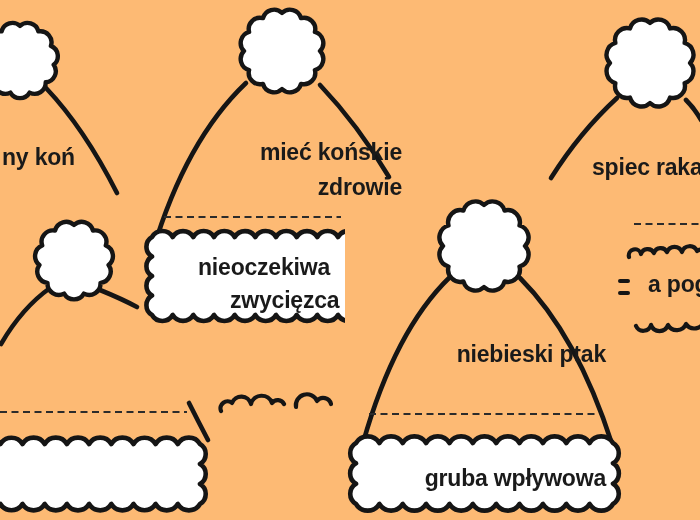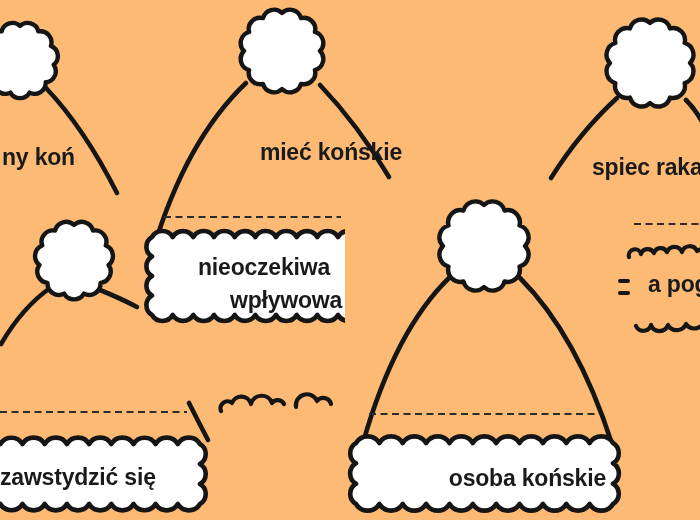--- a/index.html
+++ b/index.html
@@ -58,28 +58,29 @@
     <g clip-path="url(#clipB)">
       <path class="blob" stroke-width="4.6" d="M152.0 237.0 A12.0 12.0 0 0 1 172.7 237.0 A12.0 12.0 0 0 1 193.3 237.0 A12.0 12.0 0 0 1 214.0 237.0 A12.0 12.0 0 0 1 234.7 237.0 A12.0 12.0 0 0 1 255.3 237.0 A12.0 12.0 0 0 1 276.0 237.0 A12.0 12.0 0 0 1 296.7 237.0 A12.0 12.0 0 0 1 317.3 237.0 A12.0 12.0 0 0 1 338.0 237.0 A12.0 12.0 0 0 1 358.7 237.0 A12.0 12.0 0 0 1 379.3 237.0 A12.0 12.0 0 0 1 400.0 237.0 A11.3 11.3 0 0 1 400.0 256.5 A11.3 11.3 0 0 1 400.0 276.0 A11.3 11.3 0 0 1 400.0 295.5 A11.3 11.3 0 0 1 400.0 315.0 A12.0 12.0 0 0 1 379.3 315.0 A12.0 12.0 0 0 1 358.7 315.0 A12.0 12.0 0 0 1 338.0 315.0 A12.0 12.0 0 0 1 317.3 315.0 A12.0 12.0 0 0 1 296.7 315.0 A12.0 12.0 0 0 1 276.0 315.0 A12.0 12.0 0 0 1 255.3 315.0 A12.0 12.0 0 0 1 234.7 315.0 A12.0 12.0 0 0 1 214.0 315.0 A12.0 12.0 0 0 1 193.3 315.0 A12.0 12.0 0 0 1 172.7 315.0 A12.0 12.0 0 0 1 152.0 315.0 A11.3 11.3 0 0 1 152.0 295.5 A11.3 11.3 0 0 1 152.0 276.0 A11.3 11.3 0 0 1 152.0 256.5 A11.3 11.3 0 0 1 152.0 237.0 Z"></path>
     </g>
     <path class="blob" stroke-width="4.6" d="M-44.0 444.0 A12.9 12.9 0 0 1 -21.8 444.0 A12.9 12.9 0 0 1 0.4 444.0 A12.9 12.9 0 0 1 22.5 444.0 A12.9 12.9 0 0 1 44.7 444.0 A12.9 12.9 0 0 1 66.9 444.0 A12.9 12.9 0 0 1 89.1 444.0 A12.9 12.9 0 0 1 111.3 444.0 A12.9 12.9 0 0 1 133.5 444.0 A12.9 12.9 0 0 1 155.6 444.0 A12.9 12.9 0 0 1 177.8 444.0 A12.9 12.9 0 0 1 200.0 444.0 A11.6 11.6 0 0 1 200.0 464.0 A11.6 11.6 0 0 1 200.0 484.0 A11.6 11.6 0 0 1 200.0 504.0 A12.9 12.9 0 0 1 177.8 504.0 A12.9 12.9 0 0 1 155.6 504.0 A12.9 12.9 0 0 1 133.5 504.0 A12.9 12.9 0 0 1 111.3 504.0 A12.9 12.9 0 0 1 89.1 504.0 A12.9 12.9 0 0 1 66.9 504.0 A12.9 12.9 0 0 1 44.7 504.0 A12.9 12.9 0 0 1 22.5 504.0 A12.9 12.9 0 0 1 0.4 504.0 A12.9 12.9 0 0 1 -21.8 504.0 A12.9 12.9 0 0 1 -44.0 504.0 A11.6 11.6 0 0 1 -44.0 484.0 A11.6 11.6 0 0 1 -44.0 464.0 A11.6 11.6 0 0 1 -44.0 444.0 Z"></path>
     <path class="blob" stroke-width="4.6" d="M356.0 443.0 A13.6 13.6 0 0 1 379.4 443.0 A13.6 13.6 0 0 1 402.7 443.0 A13.6 13.6 0 0 1 426.1 443.0 A13.6 13.6 0 0 1 449.5 443.0 A13.6 13.6 0 0 1 472.8 443.0 A13.6 13.6 0 0 1 496.2 443.0 A13.6 13.6 0 0 1 519.5 443.0 A13.6 13.6 0 0 1 542.9 443.0 A13.6 13.6 0 0 1 566.3 443.0 A13.6 13.6 0 0 1 589.6 443.0 A13.6 13.6 0 0 1 613.0 443.0 A11.8 11.8 0 0 1 613.0 463.3 A11.8 11.8 0 0 1 613.0 483.7 A11.8 11.8 0 0 1 613.0 504.0 A13.6 13.6 0 0 1 589.6 504.0 A13.6 13.6 0 0 1 566.3 504.0 A13.6 13.6 0 0 1 542.9 504.0 A13.6 13.6 0 0 1 519.5 504.0 A13.6 13.6 0 0 1 496.2 504.0 A13.6 13.6 0 0 1 472.8 504.0 A13.6 13.6 0 0 1 449.5 504.0 A13.6 13.6 0 0 1 426.1 504.0 A13.6 13.6 0 0 1 402.7 504.0 A13.6 13.6 0 0 1 379.4 504.0 A13.6 13.6 0 0 1 356.0 504.0 A11.8 11.8 0 0 1 356.0 483.7 A11.8 11.8 0 0 1 356.0 463.3 A11.8 11.8 0 0 1 356.0 443.0 Z"></path>
   </svg>
 
   <div class="lbl" style="left:2px;top:146px;">ny koń</div>
 
   <div class="lbl ctr" style="left:156px;top:141px;width:246px;">mieć końskie</div>
+  <div class="lbl ctr" style="left:156px;top:176px;width:246px;">zdrowie</div>
 
   <div class="clip" style="left:136px;top:240px;width:209px;height:85px;">
     <div class="lbl" style="left:62px;top:16px;">nieoczekiwa</div>
-    <div class="lbl" style="left:94px;top:49px;">wpływowa</div>
+    <div class="lbl" style="left:94px;top:49px;">zwycięzca</div>
   </div>
 
   <div class="lbl" style="left:592px;top:156px;">spiec raka</div>
 
 
-  <div class="lbl" style="left:0;top:466px;">zawstydzić się</div>
 
-  <div class="lbl ctr" style="left:364px;top:467px;width:242px;">osoba końskie</div>
+  <div class="lbl ctr" style="left:366px;top:343px;width:240px;">niebieski ptak</div>
+  <div class="lbl ctr" style="left:364px;top:467px;width:242px;">gruba wpływowa</div>
 
   <div class="lbl" style="left:648px;top:273px;">a pog</div>
 
 </div>
 
 </body></html>

